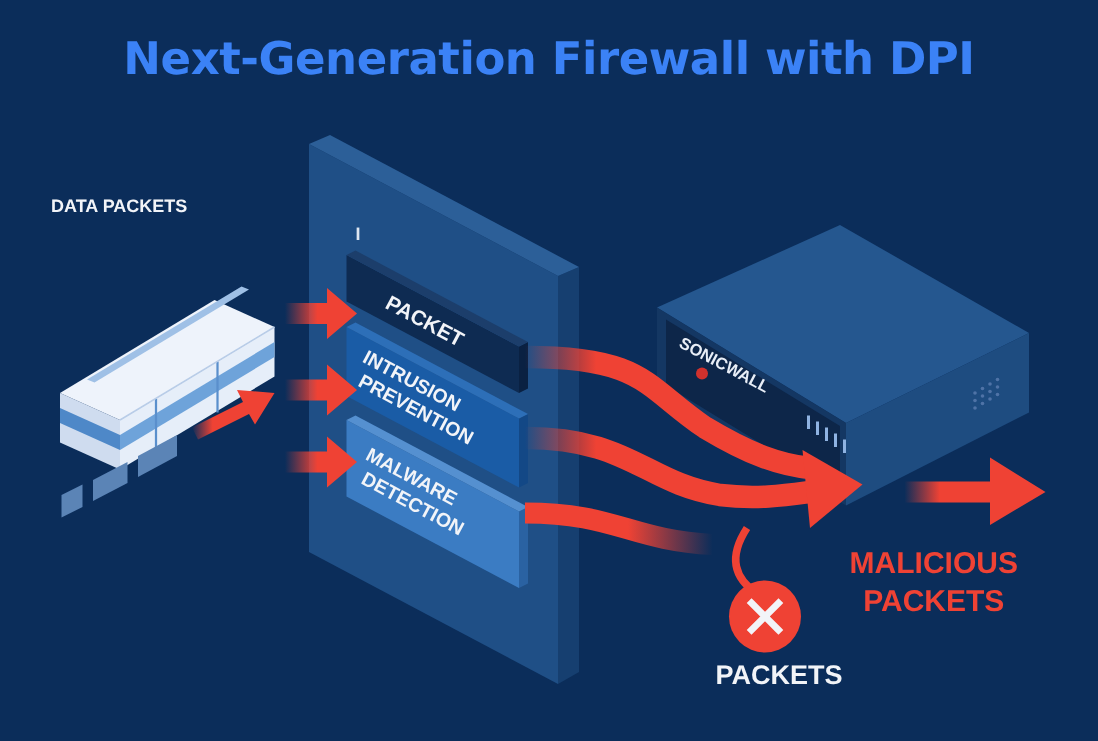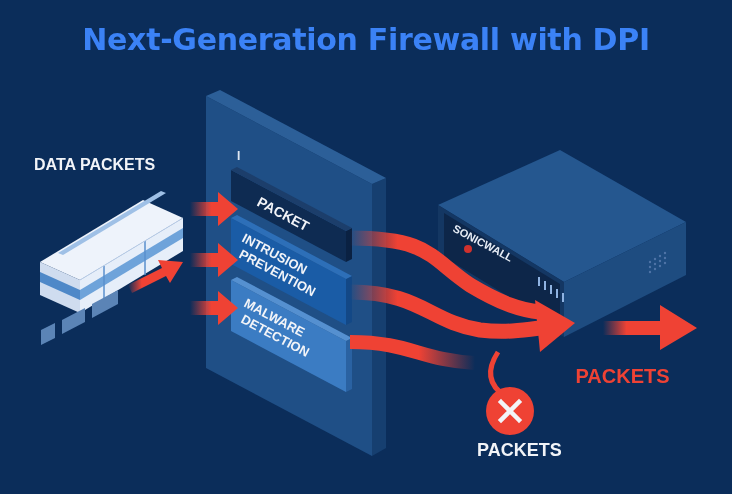--- a/index.html
+++ b/index.html
@@ -8,21 +8,21 @@
   .label-white { position:absolute; color:#f2f4f8; font-weight:bold; font-family:"Liberation Sans", sans-serif; }
   .label-red { position:absolute; color:#ef4234; font-weight:bold; font-family:"Liberation Sans", sans-serif; text-align:center; }
   svg { position:absolute; left:0; top:0; }
   svg text { font-family:"Liberation Sans", sans-serif; font-weight:bold; }
 </style>
 </head>
 <body>
 
 <div id="title">Next-Generation Firewall with DPI</div>
 
-<div class="label-white" style="left:34px;top:156px;font-size:16px;">DATA PACKETS</div>
+<div class="label-white" style="left:34px;top:130px;font-size:12px;">DATA PACKETS</div>
 
 <svg width="732" height="494" viewBox="0 0 732 494">
   <defs>
     <linearGradient id="fadeL" x1="0" x2="1" y1="0" y2="0">
       <stop offset="0" stop-color="#ef4234" stop-opacity="0"></stop>
       <stop offset="0.45" stop-color="#ef4234" stop-opacity="1"></stop>
     </linearGradient>
     <linearGradient id="fadeR" x1="0" x2="1" y1="0" y2="0">
       <stop offset="0.55" stop-color="#ef4234" stop-opacity="1"></stop>
       <stop offset="1" stop-color="#ef4234" stop-opacity="0"></stop>
@@ -136,15 +136,16 @@
   </g>
 
   <path d="M498,352 C485,372 490,386 505,396" stroke="#ef4234" stroke-width="5" fill="none"></path>
   <g>
     <circle cx="510" cy="411" r="24" fill="#ef4234"></circle>
     <path d="M501,402 L519,420 M519,402 L501,420" stroke="#f2f4f8" stroke-width="4.5" stroke-linecap="square"></path>
   </g>
 </svg>
 
 <div class="label-red" style="left:555px;top:364px;width:135px;font-size:20px;line-height:25px;">
+  <div>MALICIOUS</div>
   <div>PACKETS</div>
 </div>
 <div class="label-white" style="left:477px;top:440px;font-size:18px;">PACKETS</div>
 
 </body></html>

